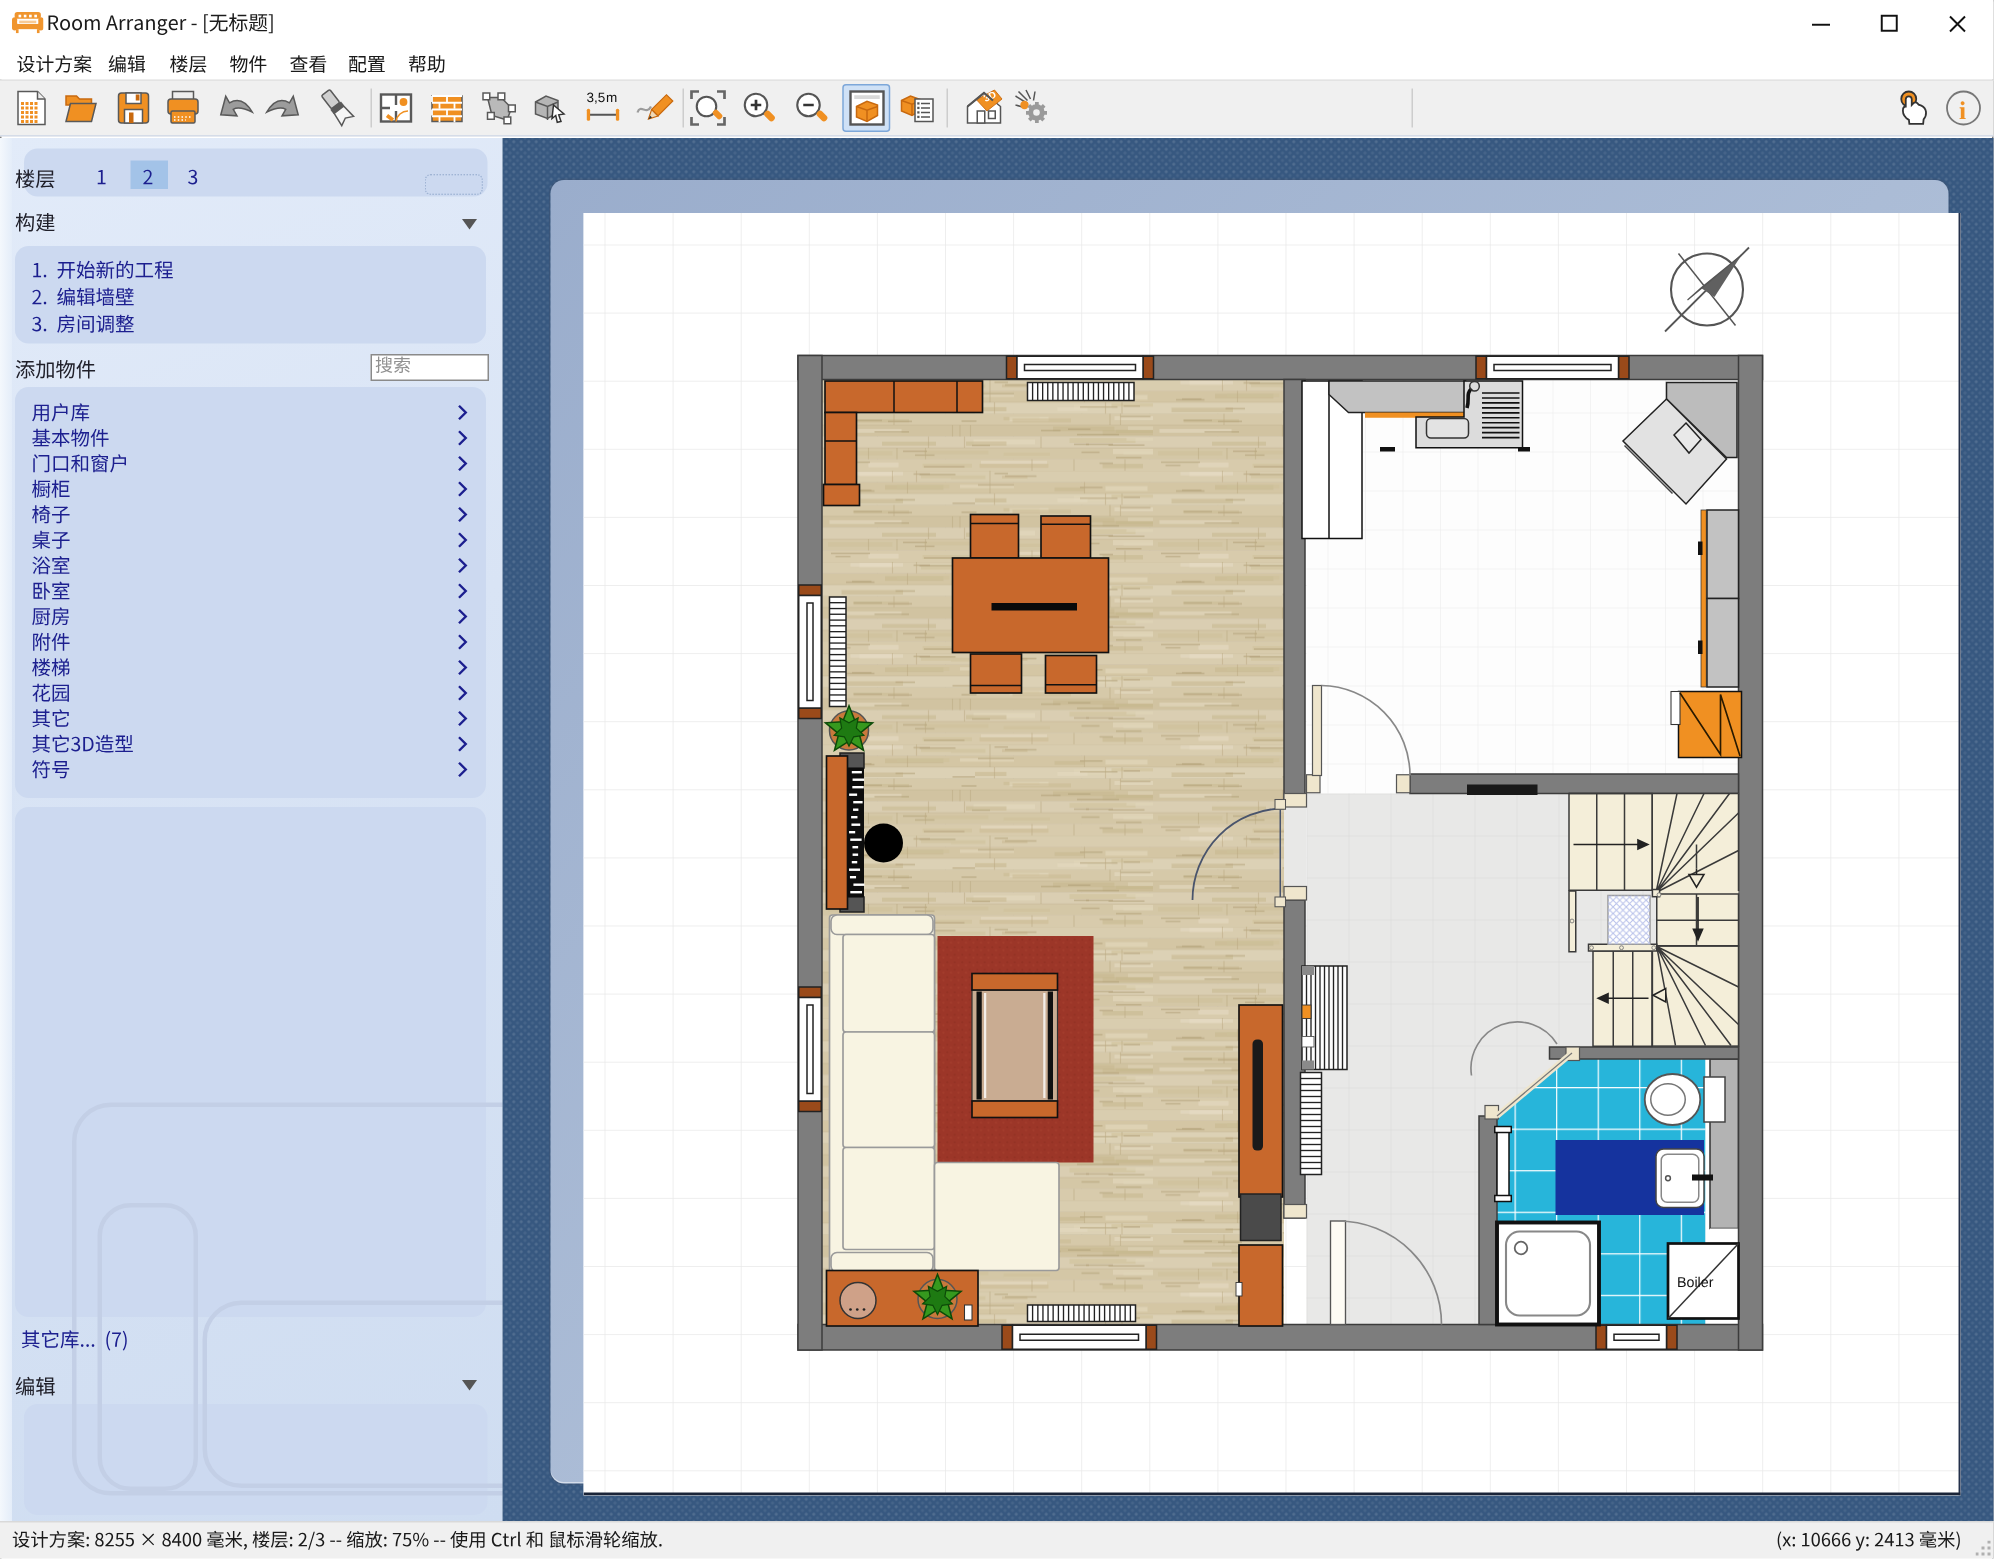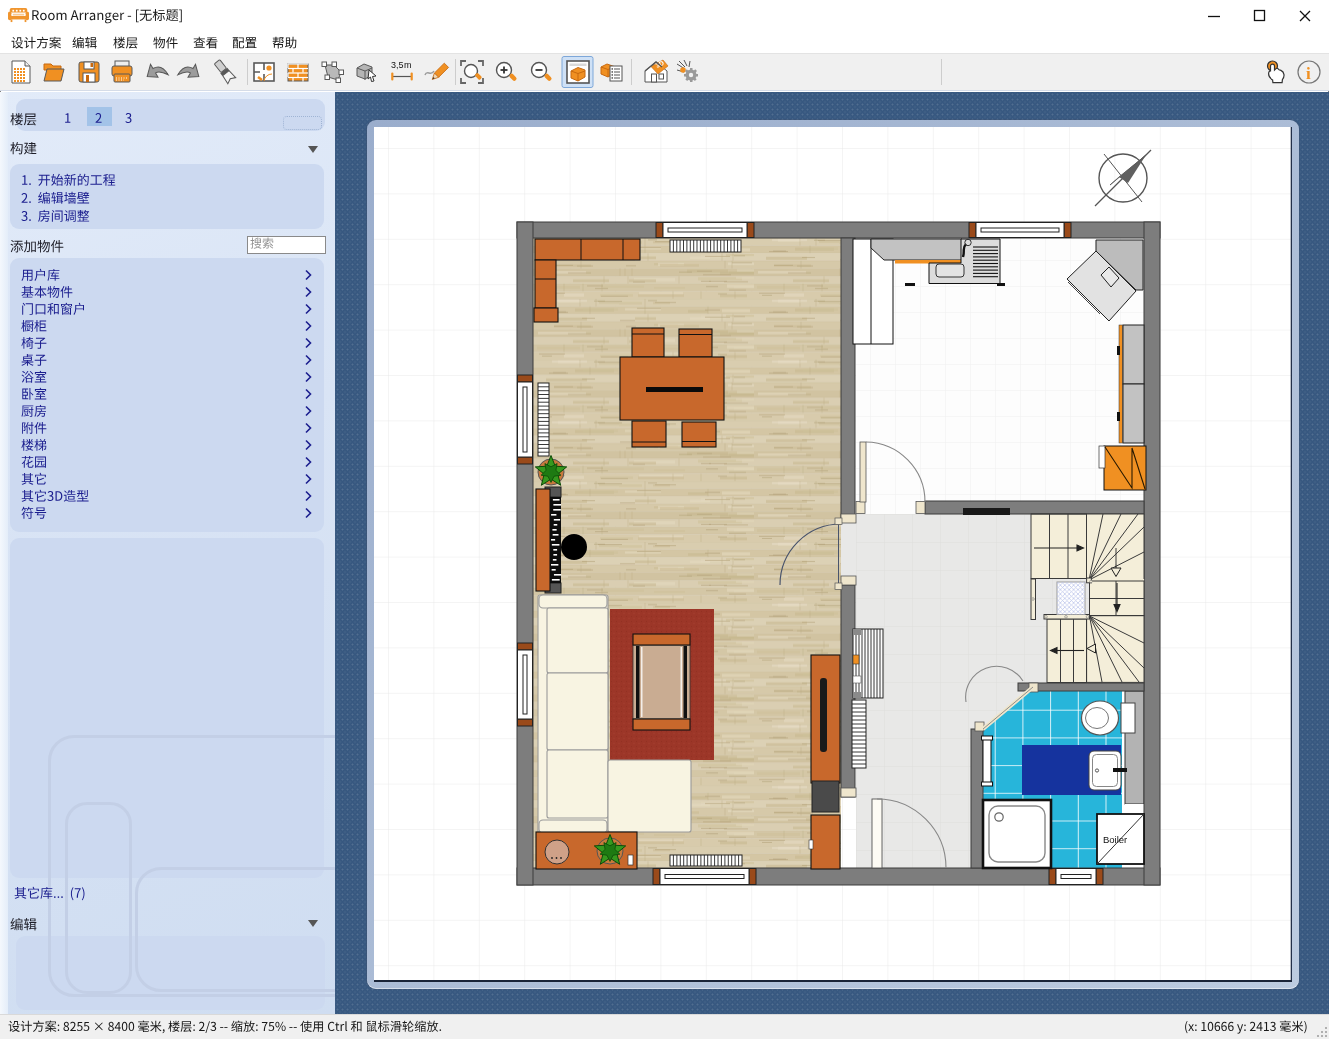--- a/index.html
+++ b/index.html
@@ -4,21 +4,21 @@
 html,body{width:1329px;height:1039px;overflow:hidden;font-family:"Liberation Sans",sans-serif;background:#fff}
 .abs{position:absolute}
 #win{position:absolute;left:0;top:0;width:1329px;height:1039px;border:1px solid #7f7f7f;border-bottom:none}
 #titlebar{position:absolute;left:0;top:0;width:1329px;height:28px;background:#fff}
 #menubar{position:absolute;left:0;top:28px;width:1329px;height:25px;background:#fff}
 #toolbar{position:absolute;left:0;top:53px;width:1329px;height:38px;background:#f0f0f0;border-top:1px solid #e3e3e3;border-bottom:1px solid #d5dce8}
 #sidebar{position:absolute;left:0;top:92px;width:335px;height:922px;background:linear-gradient(160deg,#e2ebf9 0%,#d9e4f5 40%,#cfddf1 100%);overflow:hidden}
 #canvas{position:absolute;left:335px;top:92px;width:994px;height:922px;overflow:hidden;background-color:#375880;background-image:radial-gradient(rgba(255,255,255,.13) .9px,transparent 1.1px),radial-gradient(rgba(255,255,255,.07) .9px,transparent 1.1px);background-size:5px 5px,5px 5px;background-position:0 0,2.5px 2.5px}
 #statusbar{position:absolute;left:0;top:1014px;width:1329px;height:25px;background:#f0f0f0;border-top:1px solid #d9d9d9}
 .panel{position:absolute;background:#ccd9f0;border-radius:9px}
-#page{position:absolute;left:32px;top:28px;width:932px;height:869px;border-radius:9px;background:linear-gradient(135deg,#9aadcc,#bccbe0);padding:7px;box-shadow:0 0 0 1px rgba(60,80,110,.45), inset 0 -1px 0 rgba(255,255,255,.5)}
+#page{position:absolute;left:32px;top:28px;width:932px;height:869px;border-radius:9px;background:linear-gradient(135deg,#9aadcc,#bccbe0);padding:22px;box-shadow:0 0 0 1px rgba(60,80,110,.45), inset 0 -1px 0 rgba(255,255,255,.5)}
 #pagein{width:918px;height:855px;background:#fff;position:relative}
 </style></head><body>
 <div id="win"></div>
 <div id="titlebar"></div>
 <div id="menubar"></div>
 <div id="toolbar"></div>
 <div id="statusbar"></div>
 <svg class="abs" style="left:8px;top:8px" width="21" height="15" viewBox="0 0 24 17">
 <g fill="#f0952e">
       <rect x="2" y="0" width="20" height="5" rx="2"></rect>

